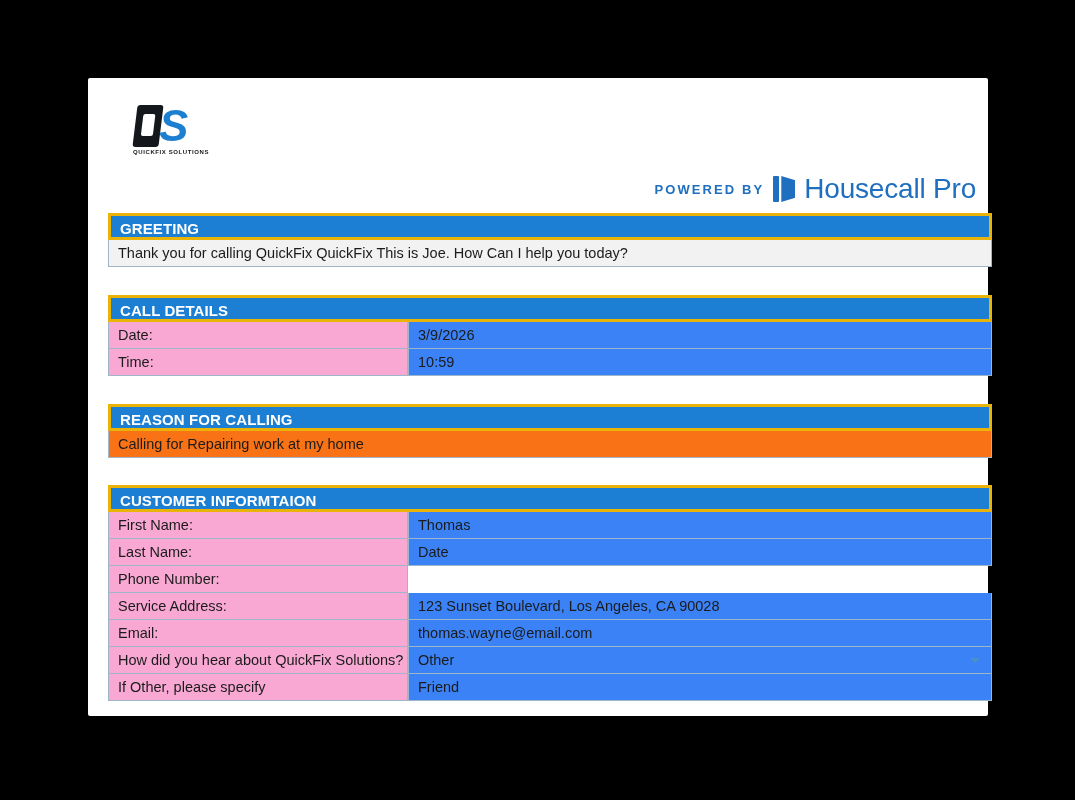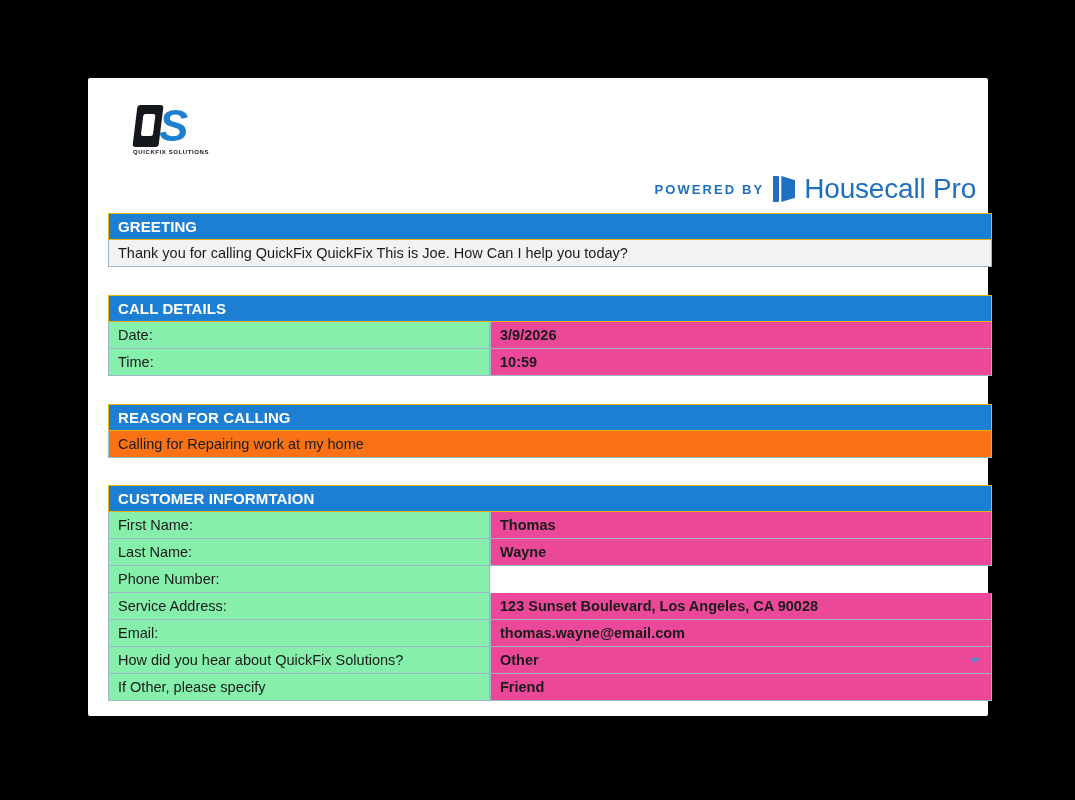--- a/index.html
+++ b/index.html
@@ -142,21 +142,21 @@
     position: absolute;
     left: 10px;
     width: 884px;
   }
   .sec-head {
     background: #1c7fd4;
     color: #ffffff;
     font-size: 15px;
     font-weight: bold;
     padding: 5px 0 5px 9px;
-    border: 1px solid #eab308;
+    border: 3px solid #eab308;
     box-sizing: border-box;
     height: 27px;
     line-height: 16px;
     letter-spacing: 0.1px;
   }
   .row {
     display: flex;
     box-sizing: border-box;
     height: 27px;
   }
@@ -165,28 +165,27 @@
     border: 1px solid #9fb6c8;
     border-top: none;
     font-size: 14.5px;
     color: #1b1b1b;
     padding: 4px 0 4px 9px;
     line-height: 18px;
     overflow: hidden;
     white-space: nowrap;
   }
   .cell.label {
-    width: 382px;
-    background: #86efac;
+    width: 300px;
+    background: #f9a8d4;
   }
   .cell.value {
     flex: 1;
-    background: #ec4899;
-    position: relative;
-    font-weight: bold;
+    background: #3b82f6;
+    position: relative;
   }
   .cell.full {
     width: 884px;
     background: #f2f2f2;
   }
   .cell.full-blue {
     width: 1004px;
     background: #f97316;
   }
   .caret {
@@ -255,21 +254,21 @@
       <div class="section" style="top:397px;">
         <div class="sec-head">CUSTOMER INFORMTAION</div>
 
         <div class="row">
           <div class="cell label">First Name:</div>
           <div class="cell value">Thomas</div>
         </div>
 
         <div class="row">
           <div class="cell label">Last Name:</div>
-          <div class="cell value">Wayne</div>
+          <div class="cell value">Date</div>
         </div>
 
         <div class="row">
           <div class="cell label">Phone Number:</div>
         </div>
 
         <div class="row">
           <div class="cell label">Service Address:</div>
           <div class="cell value">123 Sunset Boulevard, Los Angeles, CA 90028</div>
         </div>

